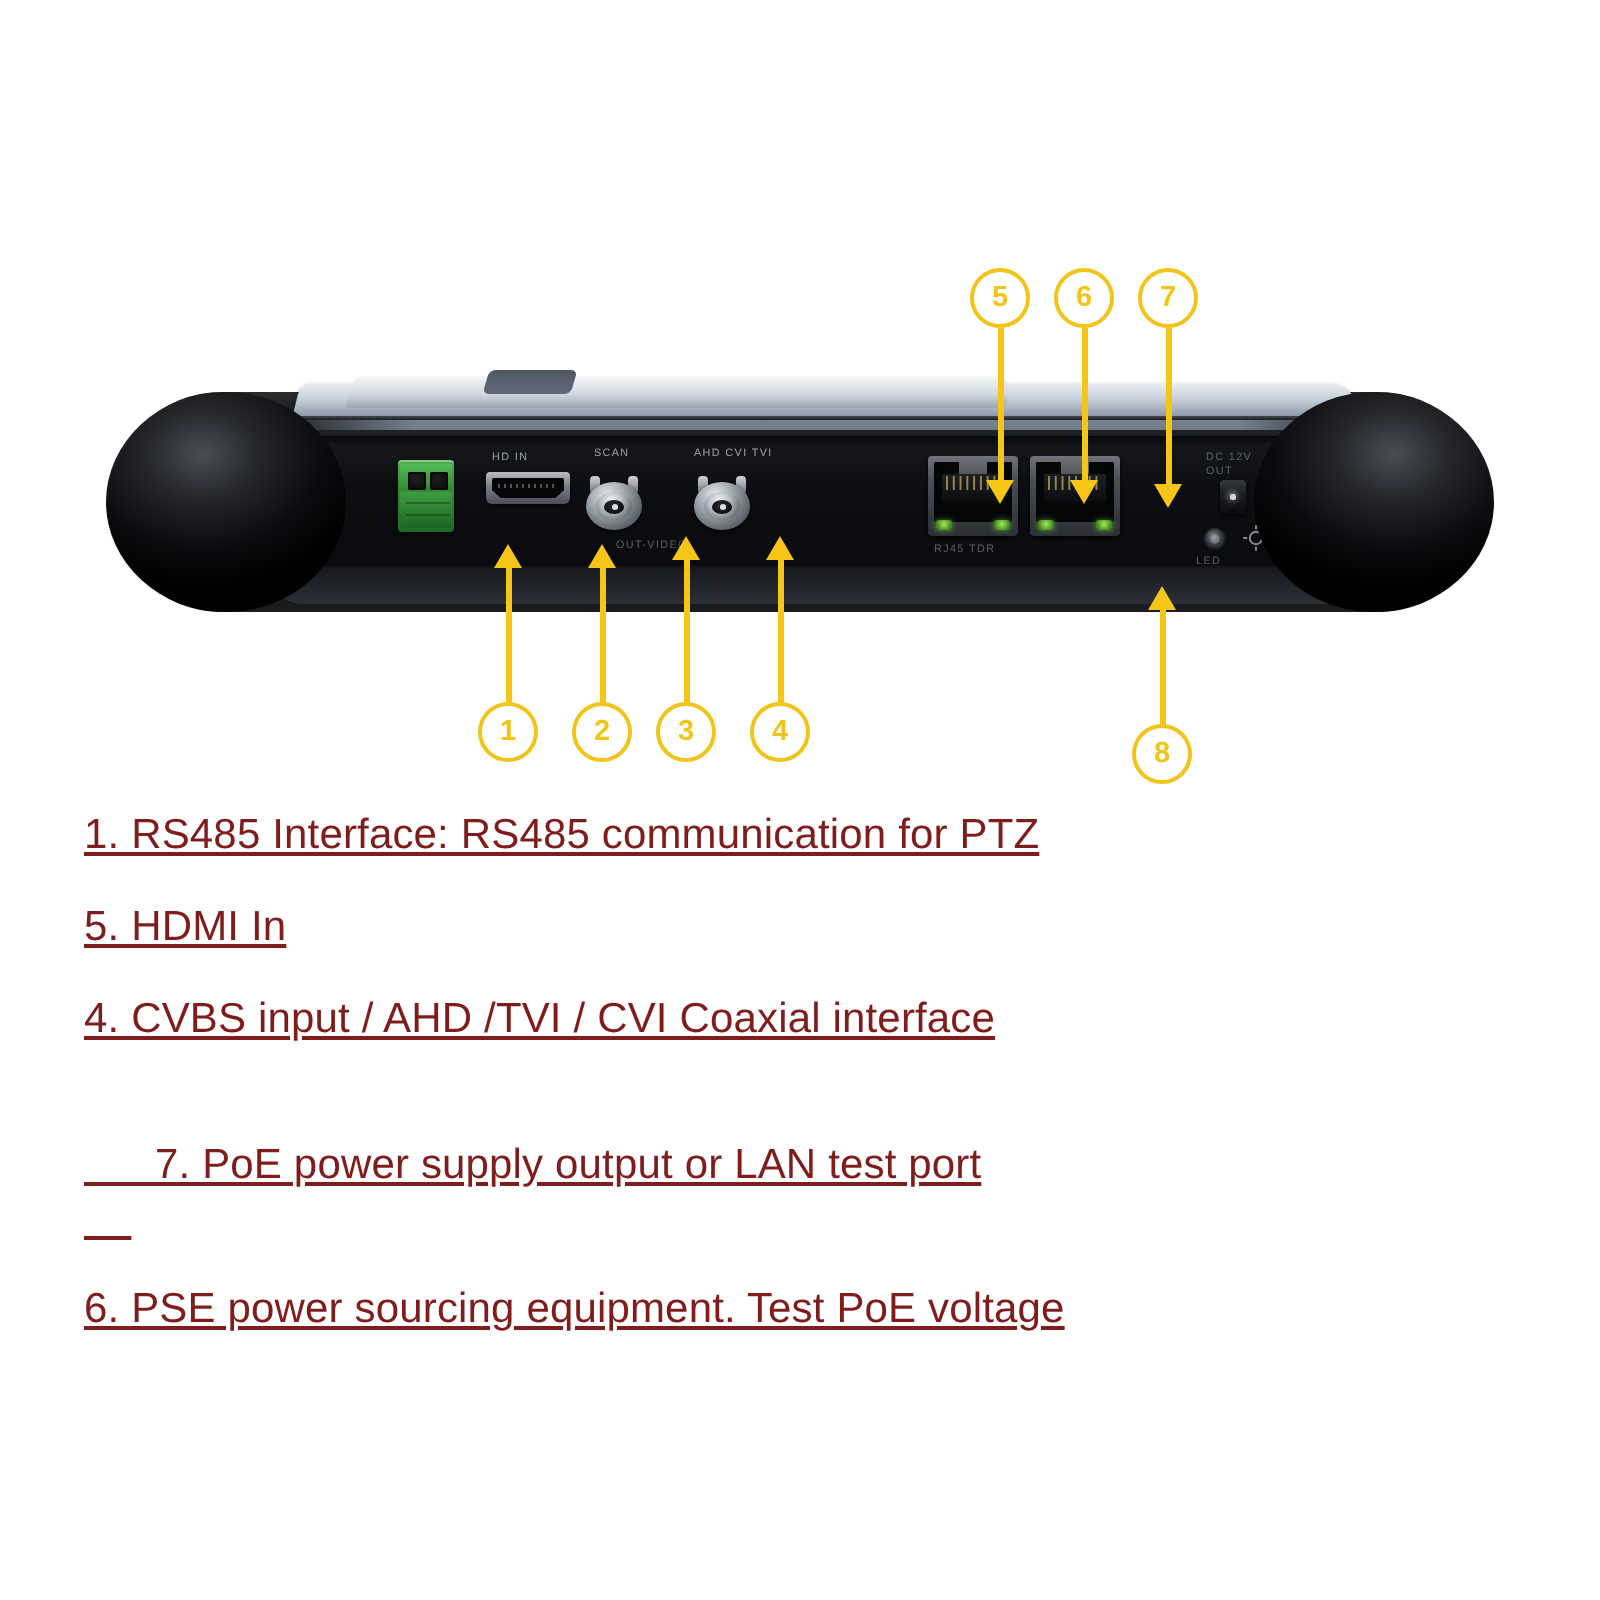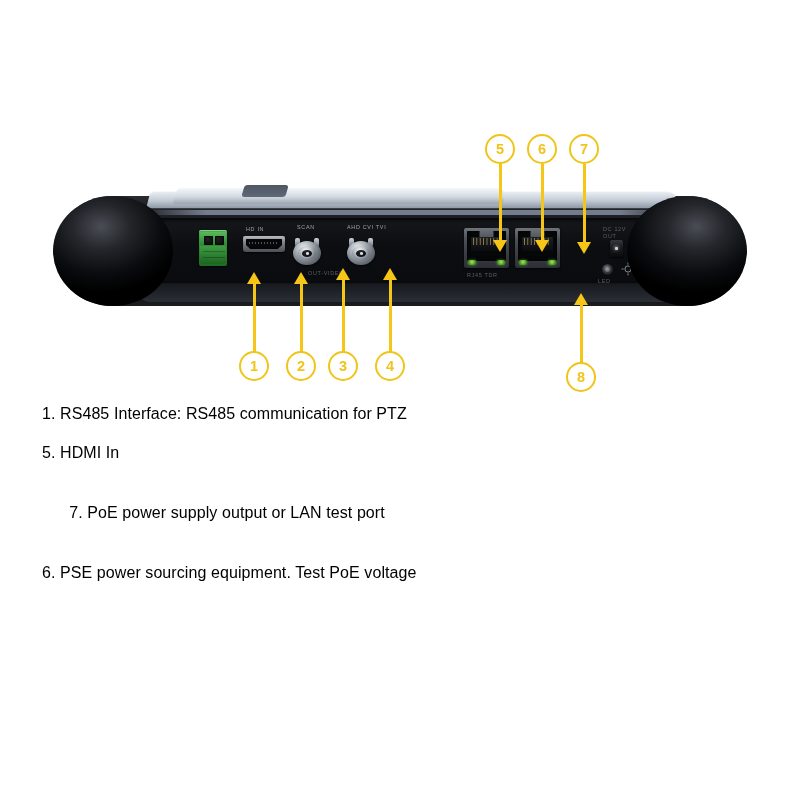--- a/index.html
+++ b/index.html
@@ -214,24 +214,25 @@
     line-height:1;box-sizing:border-box;
   }
   .leader{position:absolute;width:3px;background:#f5c518;}
   .arrow-down,.arrow-up{position:absolute;width:0;height:0;}
   .arrow-down{border-left:7.5px solid transparent;border-right:7.5px solid transparent;border-top:12px solid #f5c518;}
   .arrow-up{border-left:7.5px solid transparent;border-right:7.5px solid transparent;border-bottom:12px solid #f5c518;}
 
   
   .legend{position:absolute;left:42px;top:404px;width:720px;}
   .legend-item{
-    color:#000000;font-size:16px;line-height:1.30;
+    color:#7f1d1d;font-size:21px;line-height:1.30;
     margin-bottom:18.5px;letter-spacing:.08px;
     font-family:"Liberation Sans","DejaVu Sans",sans-serif;
     white-space:pre-wrap;
+    text-decoration:underline;
   }
   .legend-item.tight{margin-bottom:18px;}
   .legend-sub{display:block;padding-left:14px;}
 </style>
 </head>
 <body>
 
 <div id="stage">
 
   <div class="device-wrap">
@@ -353,20 +354,21 @@
   <div class="leader" style="left:388.5px;top:280px;height:72px;"></div>
   <div class="callout-circle" style="left:375px;top:351px;">4</div>
 
   <div class="arrow-up" style="left:573.5px;top:293px;"></div>
   <div class="leader" style="left:579.5px;top:305px;height:58px;"></div>
   <div class="callout-circle" style="left:566px;top:362px;">8</div>
 
   <div class="legend">
     <div class="legend-item">1. RS485 Interface: RS485 communication for PTZ</div>
     <div class="legend-item">5. HDMI In</div>
+    <div class="legend-item">4. CVBS input / AHD /TVI / CVI Coaxial interface</div>
     <div class="legend-item tight">
       <span>7. PoE power supply output or LAN test port</span>
     </div>
     <div class="legend-item">6. PSE power sourcing equipment. Test PoE voltage</div>
 
   </div>
 
 </div>
 
 </body></html>

